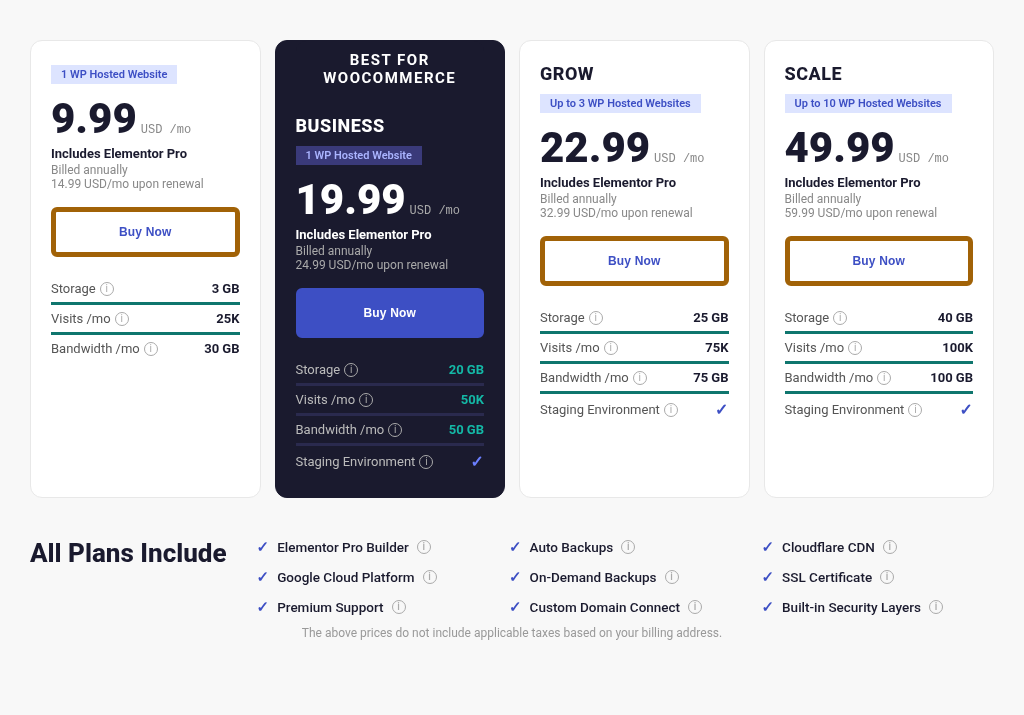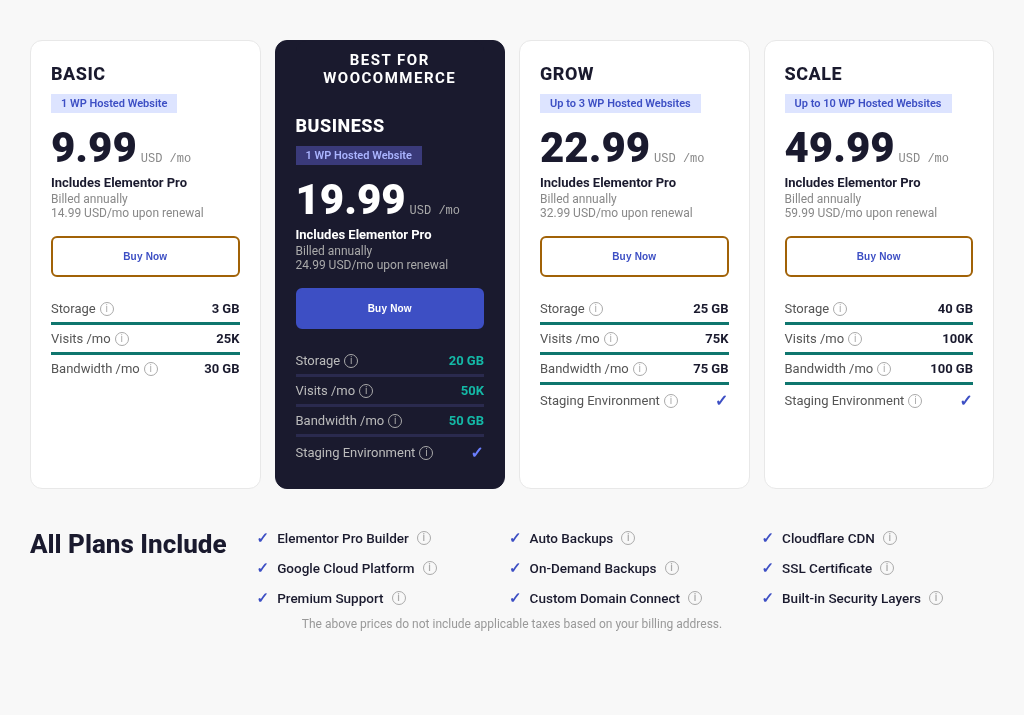--- a/index.html
+++ b/index.html
@@ -98,24 +98,24 @@
       font-size: 12px;
       color: #888;
       margin-bottom: 16px;
     }
     .featured .billed-text { color: #aaa; }
     .buy-btn {
       display: block;
       width: 100%;
       padding: 13px;
       border-radius: 6px;
-      font-size: 10px;
+      font-size: 12px;
       font-weight: 700;
       cursor: pointer;
-      border: 2px solid #a16207;
+      border: 5px solid #a16207;
       margin-bottom: 18px;
       color: #3d4fc4;
       background: #fff;
       letter-spacing: 0.2px;
     }
     .featured .buy-btn {
       background: #3d4fc4;
       color: #fff;
       border-color: #3d4fc4;
     }
@@ -204,21 +204,21 @@
       font-size: 12px;
       color: #999;
       margin-top: 10px;
     }
   </style>
 </head>
 <body>
 
 <div class="pricing-wrapper">
   <div class="cards-row" id="cards-row">
-      <div class="card"><div class="plan-name">BASIC</div><div class="hosted-badge">1 WP Hosted Website</div><div class="price-row">
+      <div class="card"><div class="hosted-badge">1 WP Hosted Website</div><div class="price-row">
     <span class="price-amount">9.99</span>
     <span class="price-suffix">USD /mo</span>
   </div><div class="includes-label">Includes Elementor Pro</div><div class="billed-text">Billed annually<br>14.99 USD/mo upon renewal</div><button class="buy-btn">Buy Now</button><ul class="specs-list">
           <li class="spec-item">
       <span class="spec-label">
         Storage
         <span class="info-icon">i</span>
       </span>
       <span class="spec-value">3 GB</span>
     </li>

